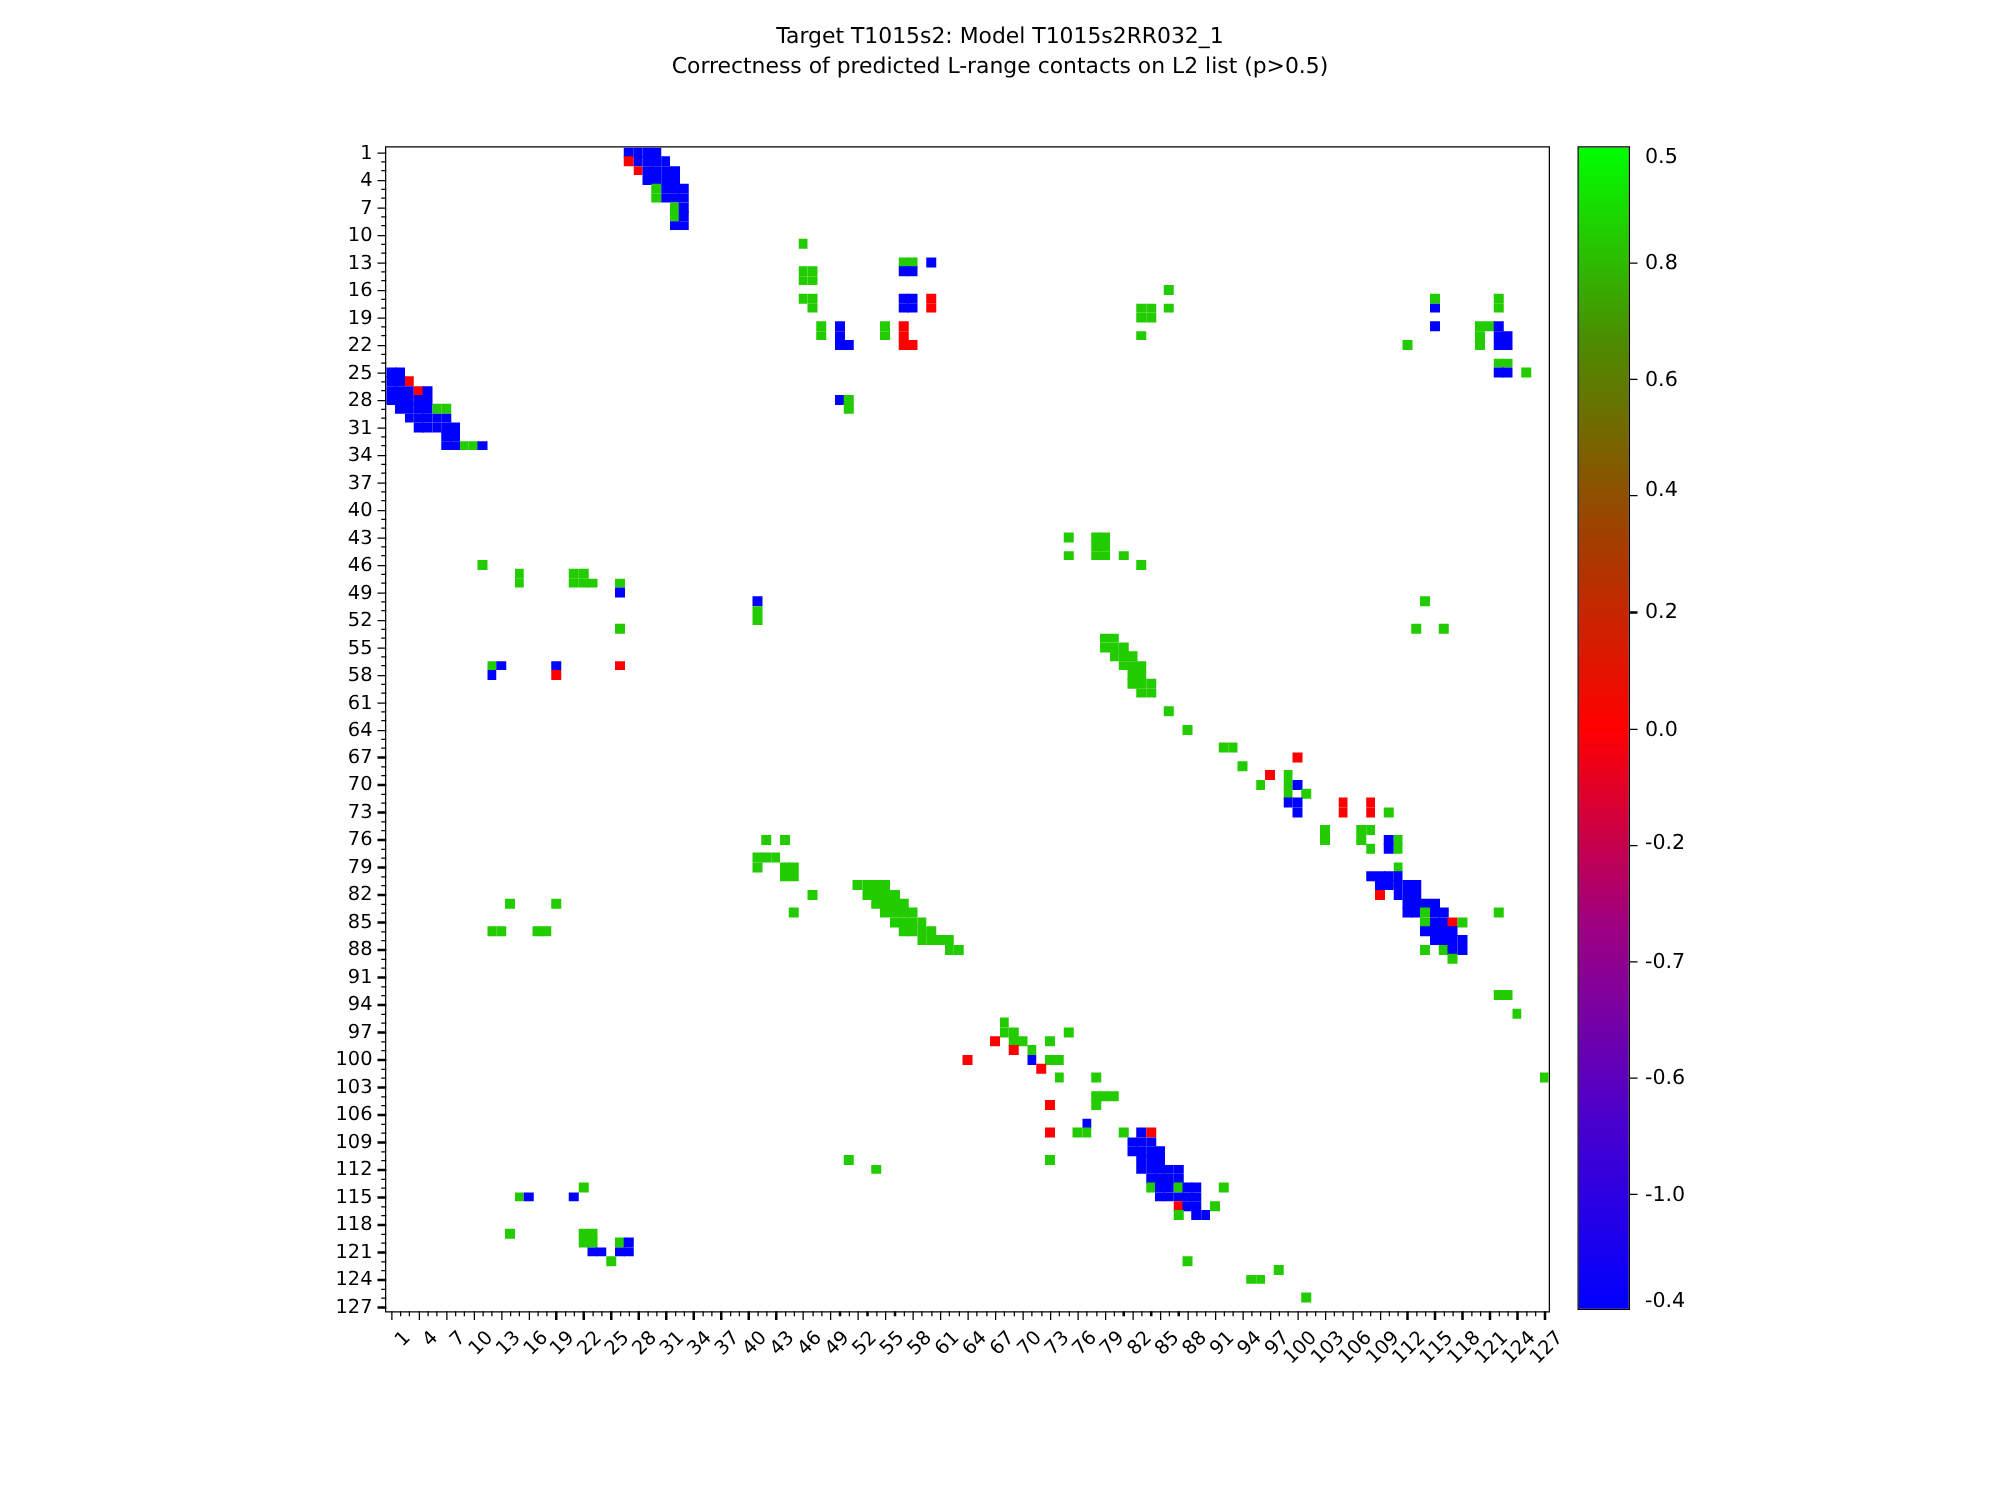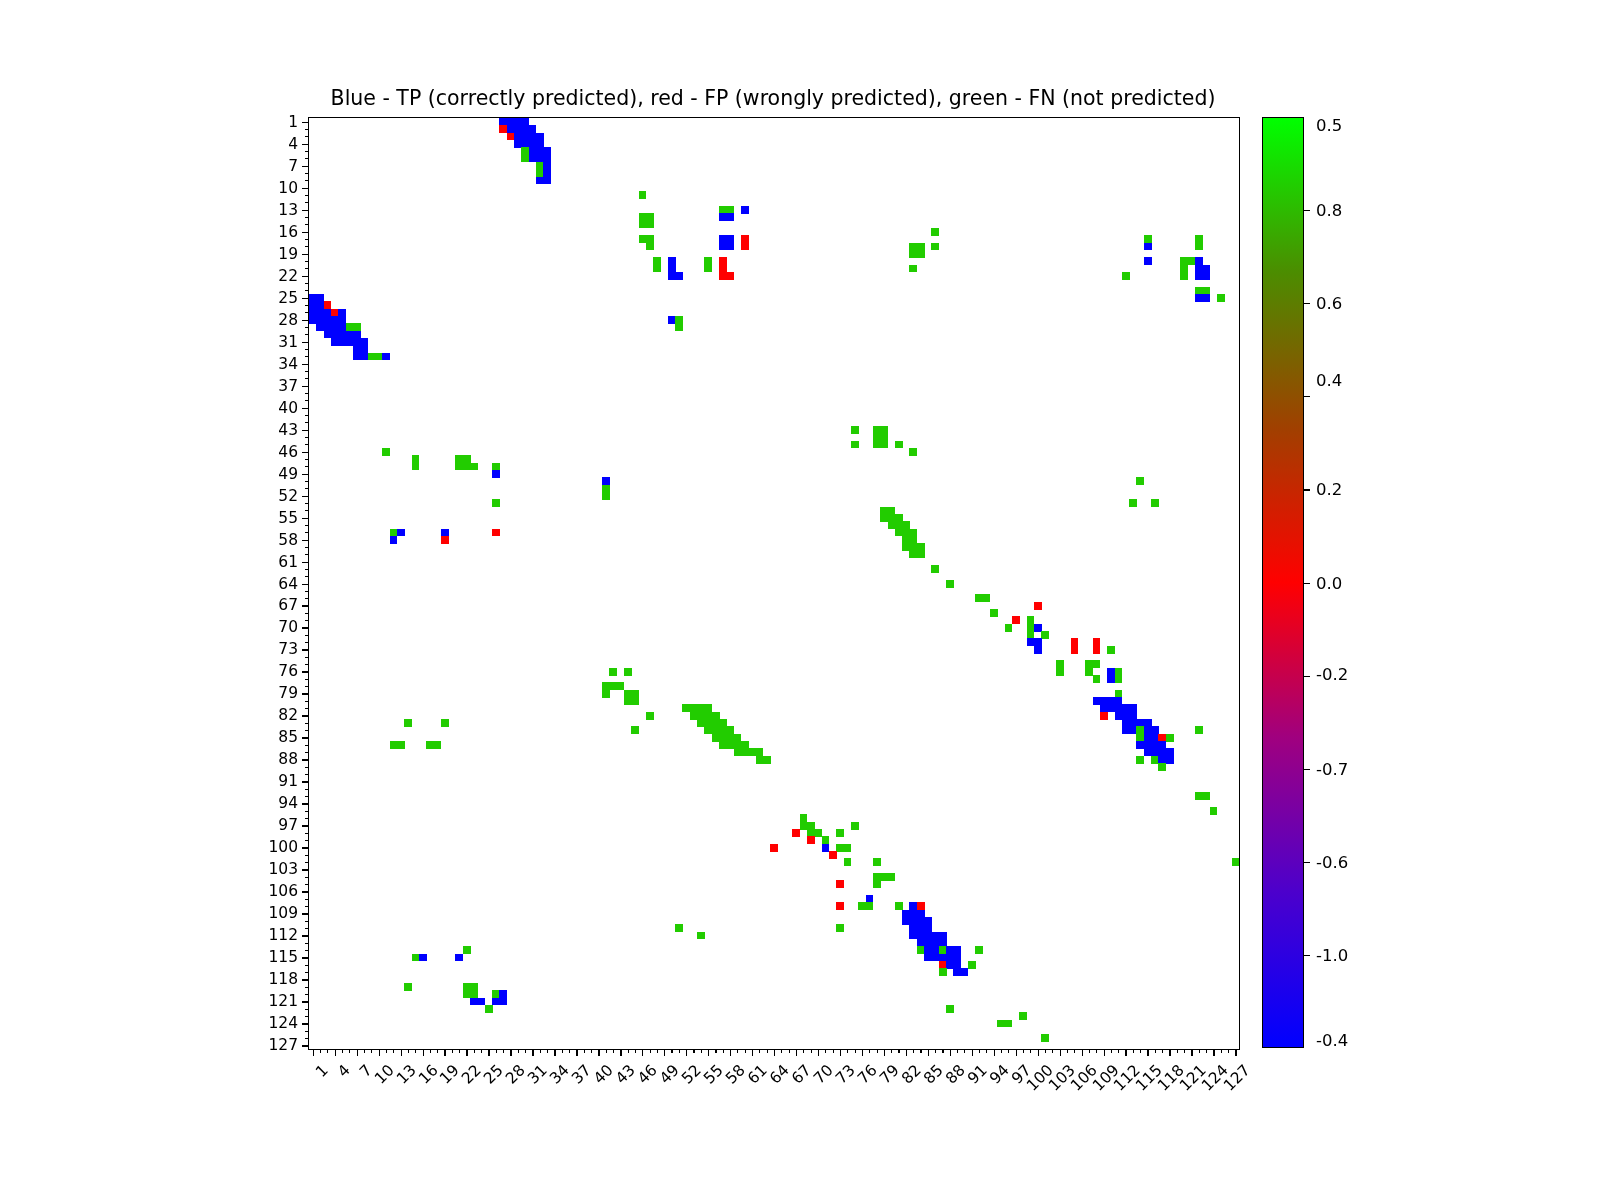--- a/index.html
+++ b/index.html
@@ -128,22 +128,25 @@
     transform: translateY(-50%);
     font-size: 16.5px;
     white-space: nowrap;
   }
 </style>
 </head>
 <body>
 
 <div id="figure">
 
-
-  <div class="axes-title">Blue - TP (correctly predicted), red - FP (wrongly predicted), green - FN (not predicted)</div>
+  <div class="title-block">
+    <div class="title-line">Target T1015s2: Model T1015s2RR032_1</div>
+    <div class="title-line">Correctness of predicted L-range contacts on L2 list (p&gt;0.5)</div>
+  </div>
+
 
   <div id="axes">
     <div id="grid">
         <div class="cell" title="TP (1,27)" style="left: 190.394px; top: 0px; width: 7.77283px; height: 7.78071px; background: rgb(0, 0, 255);"></div>
         <div class="cell" title="TP (1,28)" style="left: 197.717px; top: 0px; width: 7.77283px; height: 7.78071px; background: rgb(0, 0, 255);"></div>
         <div class="cell" title="TP (1,29)" style="left: 205.039px; top: 0px; width: 7.77283px; height: 7.78071px; background: rgb(0, 0, 255);"></div>
         <div class="cell" title="TP (1,30)" style="left: 212.362px; top: 0px; width: 7.77283px; height: 7.78071px; background: rgb(0, 0, 255);"></div>
         <div class="cell" title="FP (2,27)" style="left: 190.394px; top: 7.33071px; width: 7.77283px; height: 7.78071px; background: rgb(255, 0, 0);"></div>
         <div class="cell" title="TP (2,28)" style="left: 197.717px; top: 7.33071px; width: 7.77283px; height: 7.78071px; background: rgb(0, 0, 255);"></div>
         <div class="cell" title="TP (2,29)" style="left: 205.039px; top: 7.33071px; width: 7.77283px; height: 7.78071px; background: rgb(0, 0, 255);"></div>
@@ -882,21 +885,21 @@
     </div>
 
   <div id="colorbar-wrap">
     <div id="colorbar" style="background: linear-gradient(rgb(0, 255, 0), rgb(76, 140, 0), rgb(160, 64, 0), rgb(255, 0, 0), rgb(160, 0, 127), rgb(76, 0, 204), rgb(0, 0, 255));"></div>
   <div class="cb-label" style="top: 8px;">0.5</div>
       <div class="cb-tick" style="top: 93.1px;"></div>
       <div class="cb-label" style="top: 93.1px;">0.8</div>
       <div class="cb-tick" style="top: 186.2px;"></div>
       <div class="cb-label" style="top: 186.2px;">0.6</div>
       <div class="cb-tick" style="top: 279.3px;"></div>
-      <div class="cb-label" style="top: 263px;">0.4</div>
+      <div class="cb-label" style="top: 274px;">0.4</div>
       <div class="cb-tick" style="top: 372.4px;"></div>
       <div class="cb-label" style="top: 372.4px;">0.2</div>
       <div class="cb-tick" style="top: 465.5px;"></div>
       <div class="cb-label" style="top: 465.5px;">0.0</div>
       <div class="cb-tick" style="top: 558.6px;"></div>
       <div class="cb-label" style="top: 557px;">-0.2</div>
       <div class="cb-tick" style="top: 651.7px;"></div>
       <div class="cb-label" style="top: 651.7px;">-0.7</div>
       <div class="cb-tick" style="top: 744.8px;"></div>
       <div class="cb-label" style="top: 744.8px;">-0.6</div>

